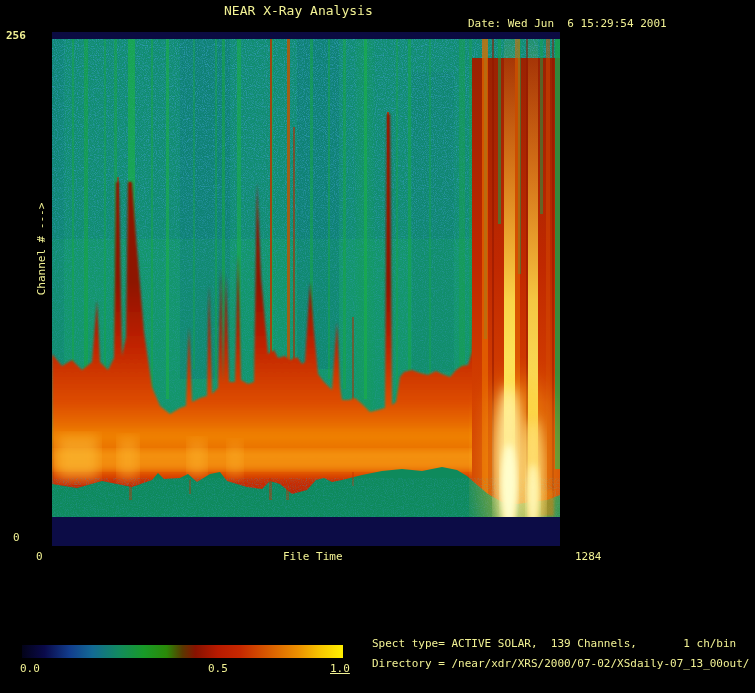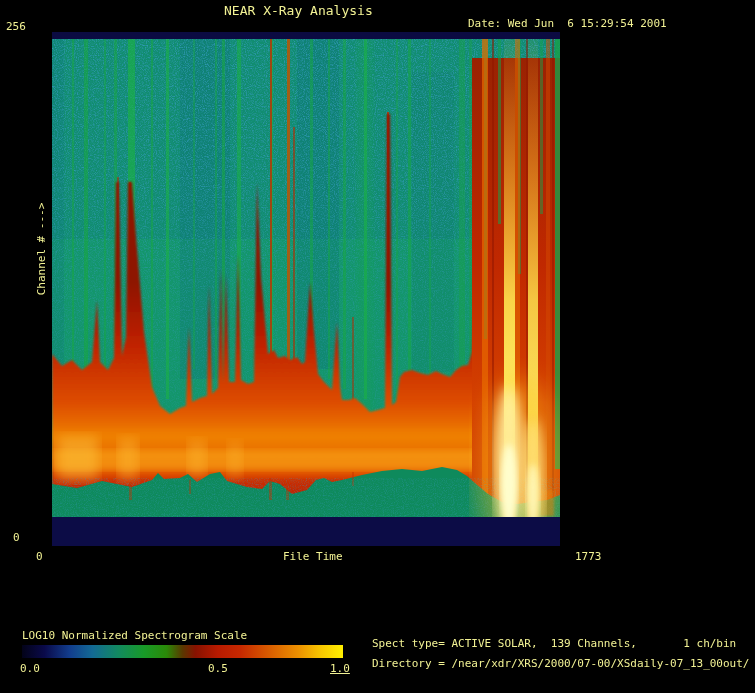--- a/index.html
+++ b/index.html
@@ -1,21 +1,21 @@
 <!DOCTYPE html>
 <html><head>
 <meta charset="utf-8">
 <style>
   html,body{margin:0;padding:0;background:#000;}
   .screen{position:relative;width:755px;height:693px;background:#000;overflow:hidden;
           font-family:"DejaVu Sans Mono","Liberation Mono",monospace;color:#f2f294;}
   .lbl{position:absolute;white-space:pre;font-size:11px;line-height:13px;}
   .title{left:224px;top:4px;font-size:13px;}
   .date{left:468px;top:17px;}
-  .ymax{left:6px;top:20px;}
+  .ymax{left:6px;top:29px;font-weight:bold;}
   .ymin{left:13px;top:531px;}
   .ylab{left:41px;top:249px;transform:translate(-50%,-50%) rotate(-90deg);}
   .x0{left:36px;top:550px;}
   .xlab{left:283px;top:550px;}
   .xmax{left:575px;top:550px;}
   .plot{position:absolute;left:52px;top:32px;width:508px;height:514px;display:block;}
   .cbar-label{left:22px;top:629px;}
   .cbar{position:absolute;left:22px;top:645px;width:321px;height:13px;}
   .t00{left:20px;top:662px;}
   .t05{left:170px;top:662px;margin-left:38px;}
@@ -161,24 +161,23 @@
         <ellipse cx="481" cy="448" rx="11" ry="62" fill="#ffe680" opacity="0.85" filter="url(#blur8)"></ellipse>
         <ellipse cx="457" cy="452" rx="8" ry="40" fill="#ffffd0" opacity="0.95" filter="url(#blur4)"></ellipse>
         <ellipse cx="481" cy="462" rx="6" ry="30" fill="#fff8b8" opacity="0.9" filter="url(#blur4)"></ellipse>
         <rect x="0" y="485" width="508" height="29" fill="#0c0c46"></rect>
         <rect x="0" y="0" width="508" height="7" fill="#0b0b42"></rect>
       </g>
   </svg>
 
   <div class="lbl x0">0</div>
   <div class="lbl xlab">File Time</div>
-  <div class="lbl xmax">1773</div>
+  <div class="lbl xmax">1284</div>
 
-  <div class="lbl cbar-label">LOG10 Normalized Spectrogram Scale</div>
   <div class="cbar" id="colorbar" style="background: linear-gradient(to right, rgb(3, 3, 24) 0%, rgb(10, 10, 74) 7%, rgb(18, 62, 142) 15%, rgb(19, 106, 148) 22%, rgb(18, 138, 96) 30%, rgb(24, 154, 40) 38%, rgb(42, 138, 8) 45%, rgb(90, 56, 0) 50%, rgb(135, 18, 0) 54%, rgb(184, 26, 0) 61%, rgb(198, 40, 0) 68%, rgb(216, 92, 0) 77%, rgb(236, 144, 0) 86%, rgb(248, 198, 0) 93%, rgb(255, 239, 0) 100%);"></div>
   <div class="lbl t00">0.0</div>
   <div class="lbl t05">0.5</div>
   <div class="lbl t10">1.0</div>
 
   <div class="lbl info1">Spect type= ACTIVE SOLAR,  139 Channels,       1 ch/bin</div>
-  <div class="lbl info2">Directory = /near/xdr/XRS/2000/07-00/XSdaily-07_13_00out/</div>
+  <div class="lbl info2">Directory = /near/xdr/XRS/2000/07-02/XSdaily-07_13_00out/</div>
 
 </div>
 
 </body></html>

